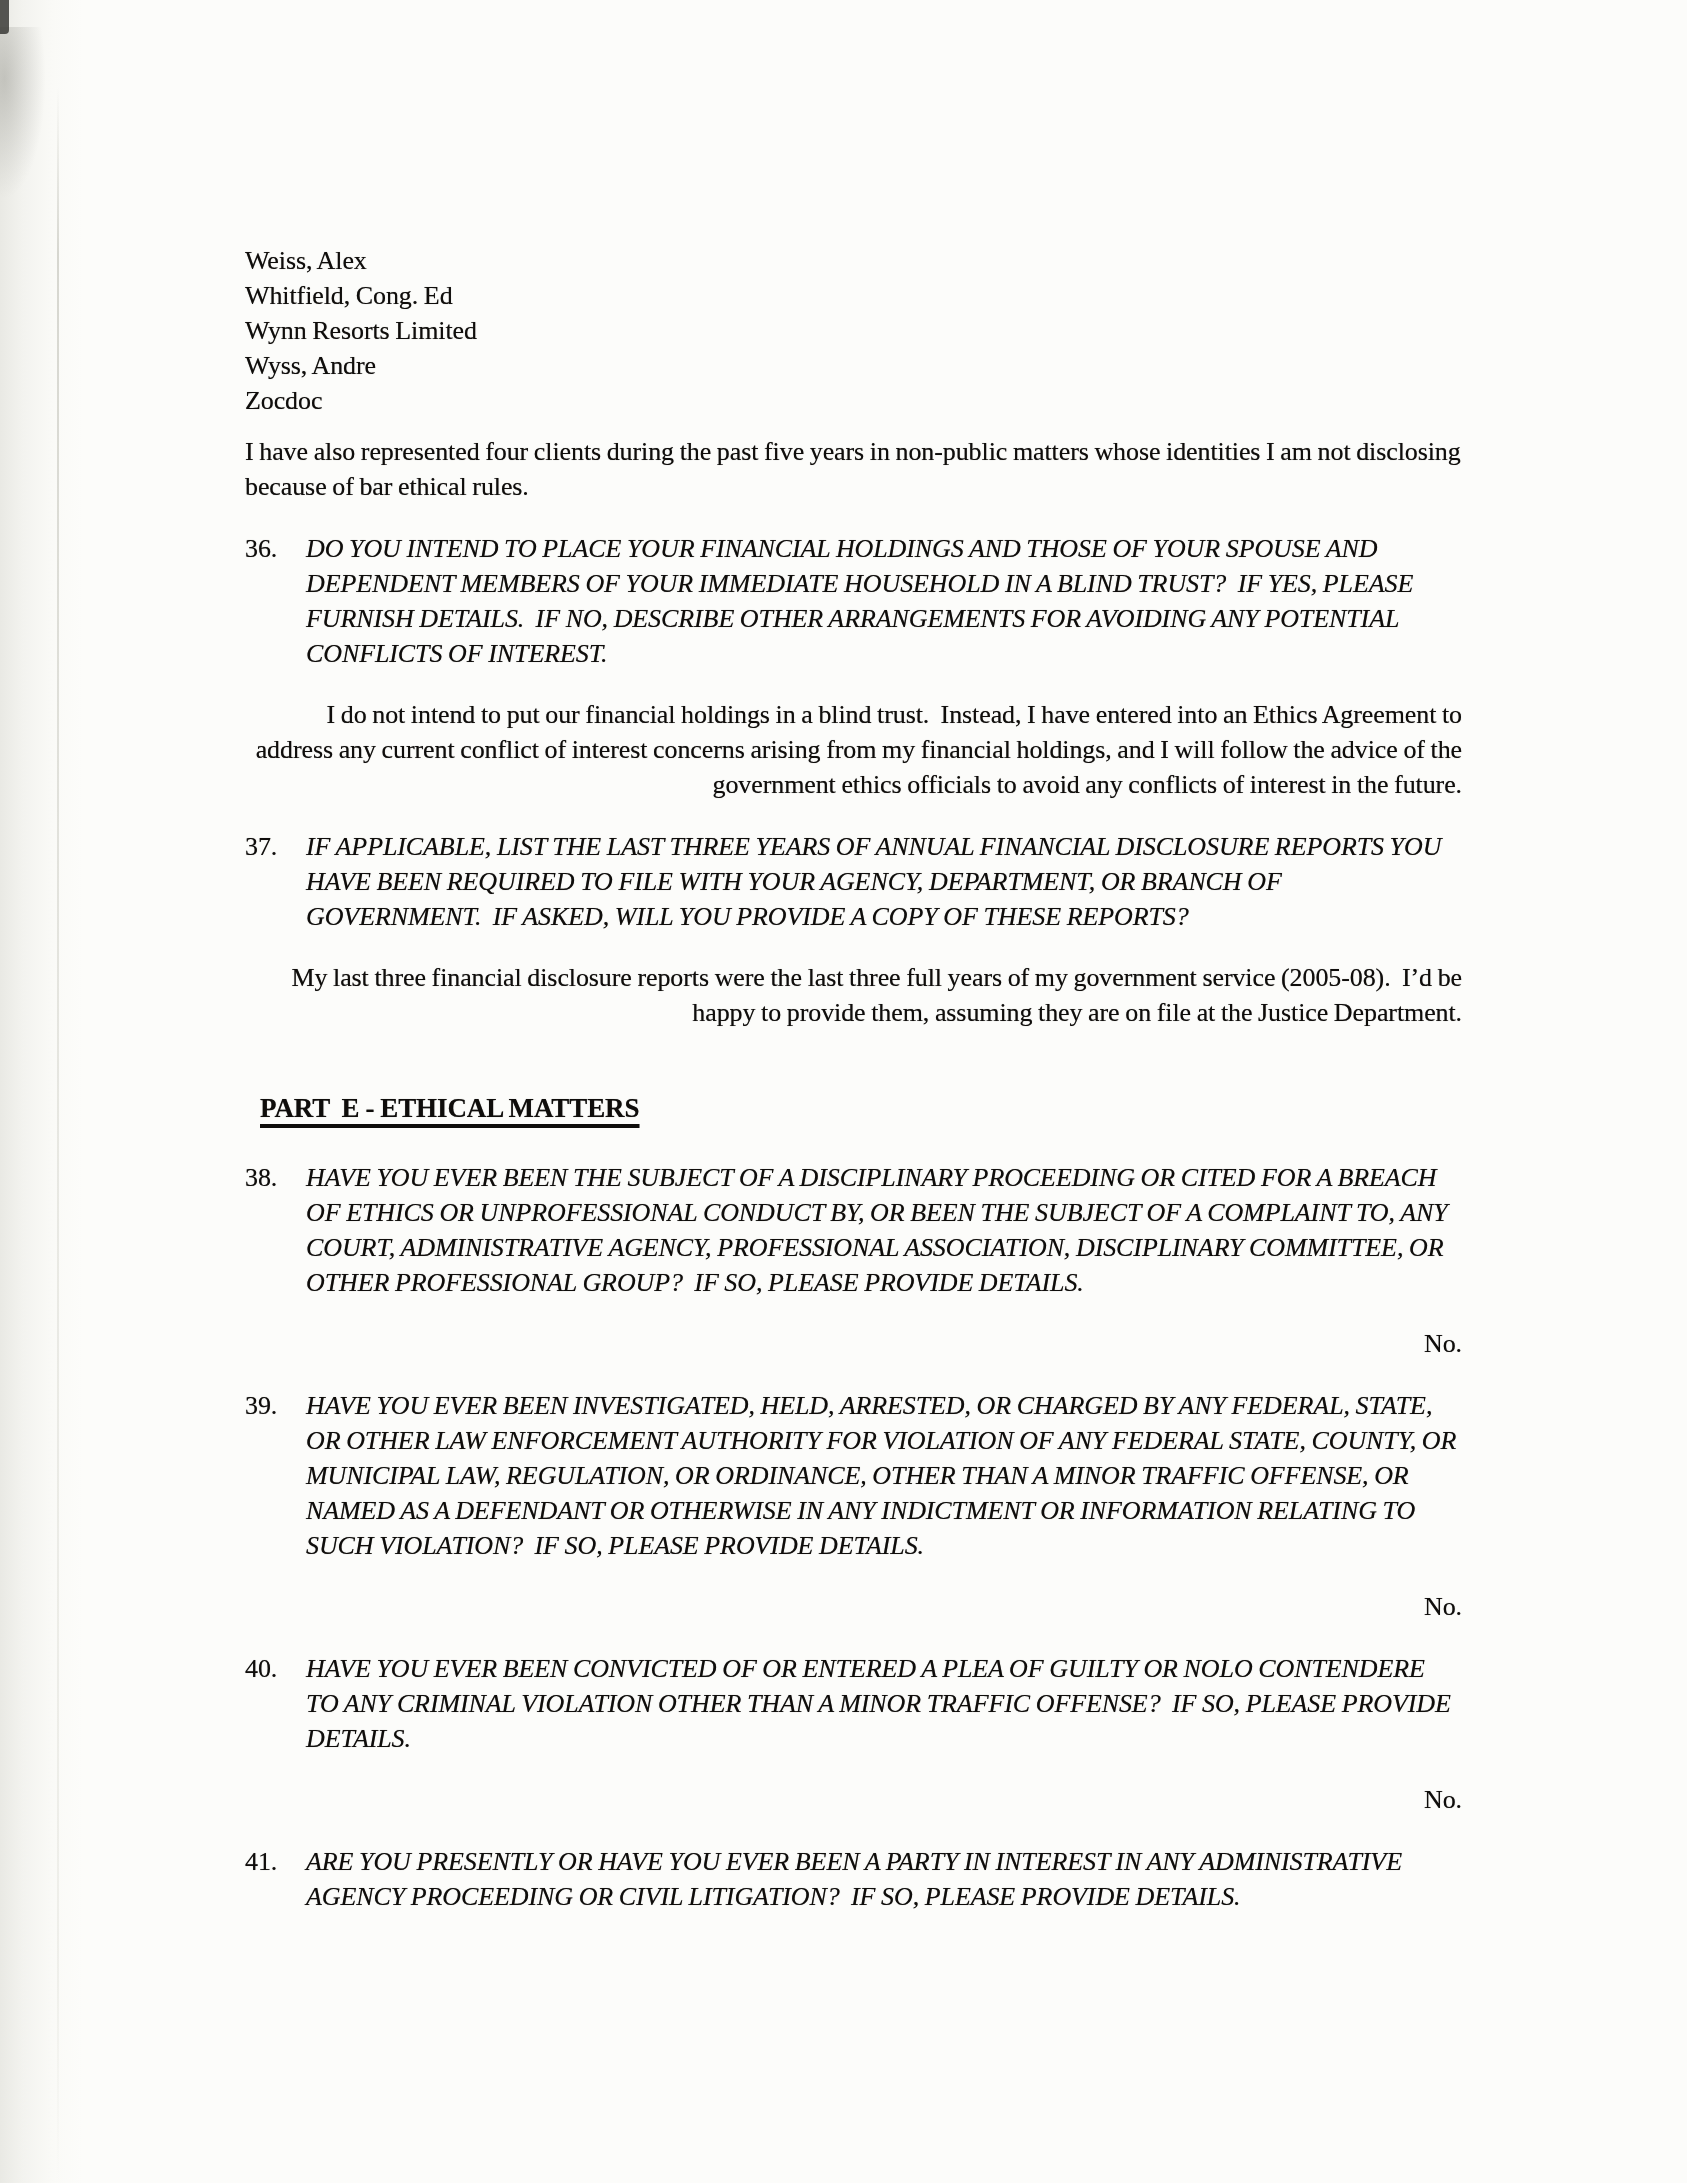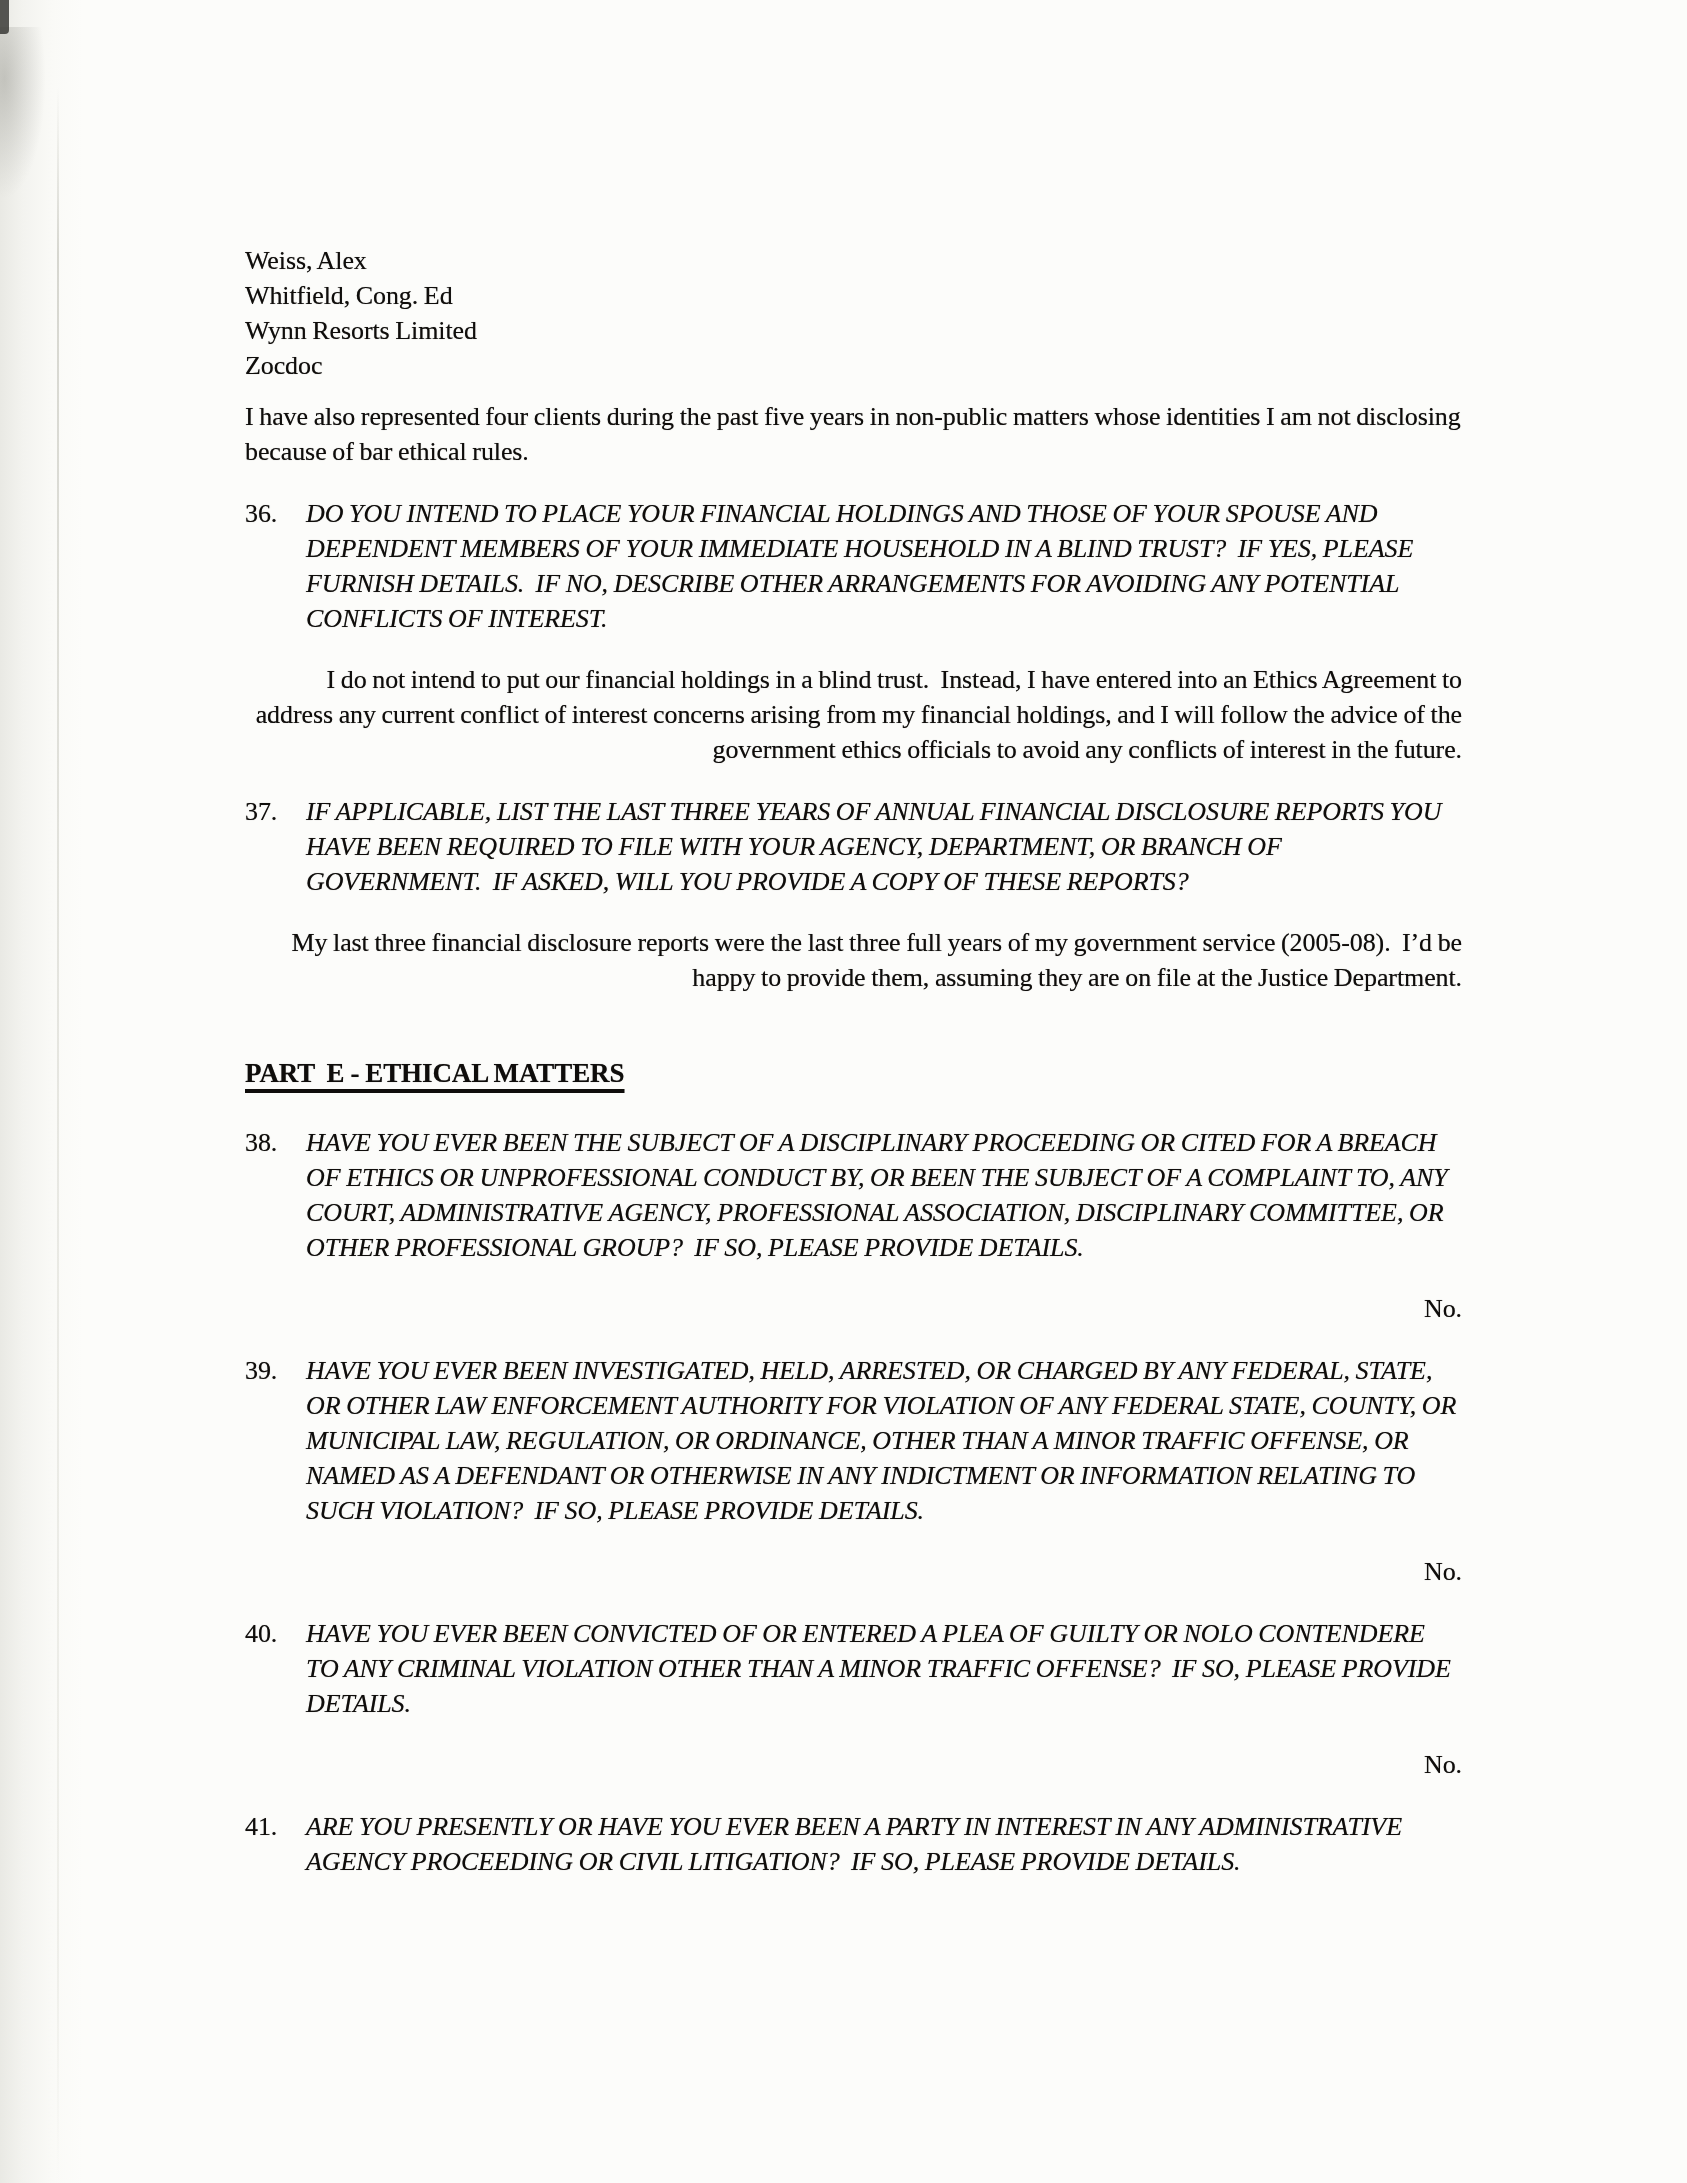--- a/index.html
+++ b/index.html
@@ -85,21 +85,21 @@
   }
   .answer {
     margin: 0 0 26.5px 0;
     white-space: pre-wrap;
     text-align: right;
   }
   .gap-before-heading { height: 34px; }
   .part-heading {
     font-weight: bold;
     font-size: 27px;
-    margin: 0 0 34px 0;
+    margin: 0 0 34px 15px;
     white-space: pre-wrap;
   }
   .part-heading .underlined {
     text-decoration: underline;
     text-decoration-thickness: 4px;
     text-underline-offset: 7.3px;
     white-space: pre-wrap;
   }
 </style>
 </head>
@@ -109,20 +109,21 @@
 <div class="scan-smudge"></div>
 <div class="scan-corner-mark"></div>
 <div class="scan-crease"></div>
 
 <div class="content">
 
   <div class="client-list">
     <div class="client-line">Weiss, Alex</div>
     <div class="client-line">Whitfield, Cong. Ed</div>
     <div class="client-line">Wynn Resorts Limited</div>
+    <div class="client-line">Wyss, Andre</div>
     <div class="client-line">Zocdoc</div>
   </div>
 
   <p class="para">I have also represented four clients during the past five years in non-public matters whose identities I am not disclosing because of bar ethical rules.</p>
 
   <div class="question">
     <span class="q-num">36.</span>
     <span class="q-text">DO YOU INTEND TO PLACE YOUR FINANCIAL HOLDINGS AND THOSE OF YOUR SPOUSE AND DEPENDENT MEMBERS OF YOUR IMMEDIATE HOUSEHOLD IN A BLIND TRUST?  IF YES, PLEASE FURNISH DETAILS.  IF NO, DESCRIBE OTHER ARRANGEMENTS FOR AVOIDING ANY POTENTIAL CONFLICTS OF INTEREST.</span>
   </div>
   <p class="answer">I do not intend to put our financial holdings in a blind trust.  Instead, I have entered into an Ethics Agreement to address any current conflict of interest concerns arising from my financial holdings, and I will follow the advice of the government ethics officials to avoid any conflicts of interest in the future.</p>

